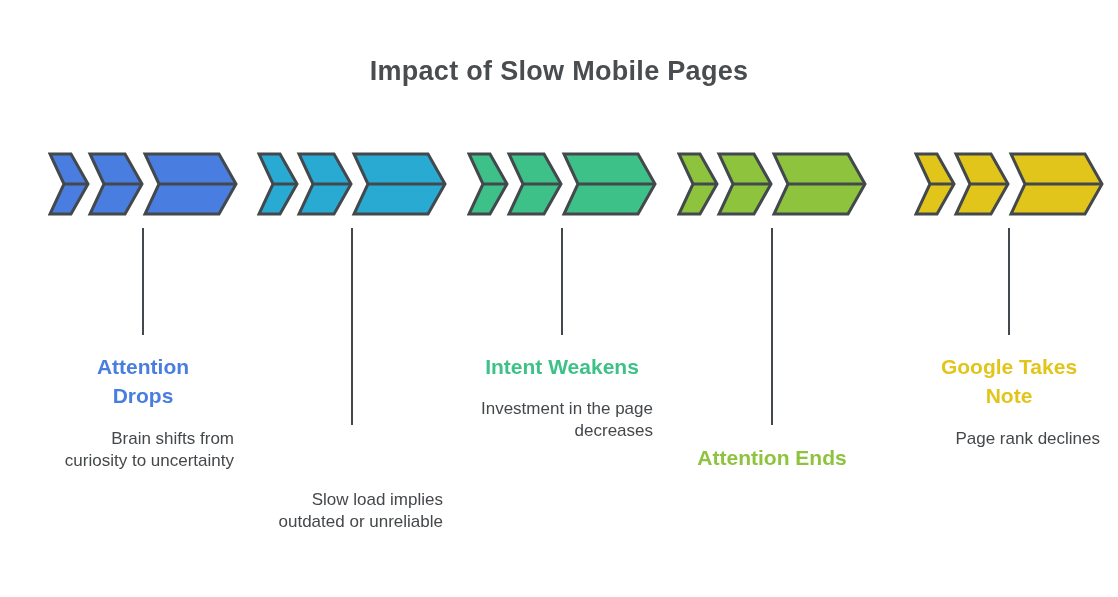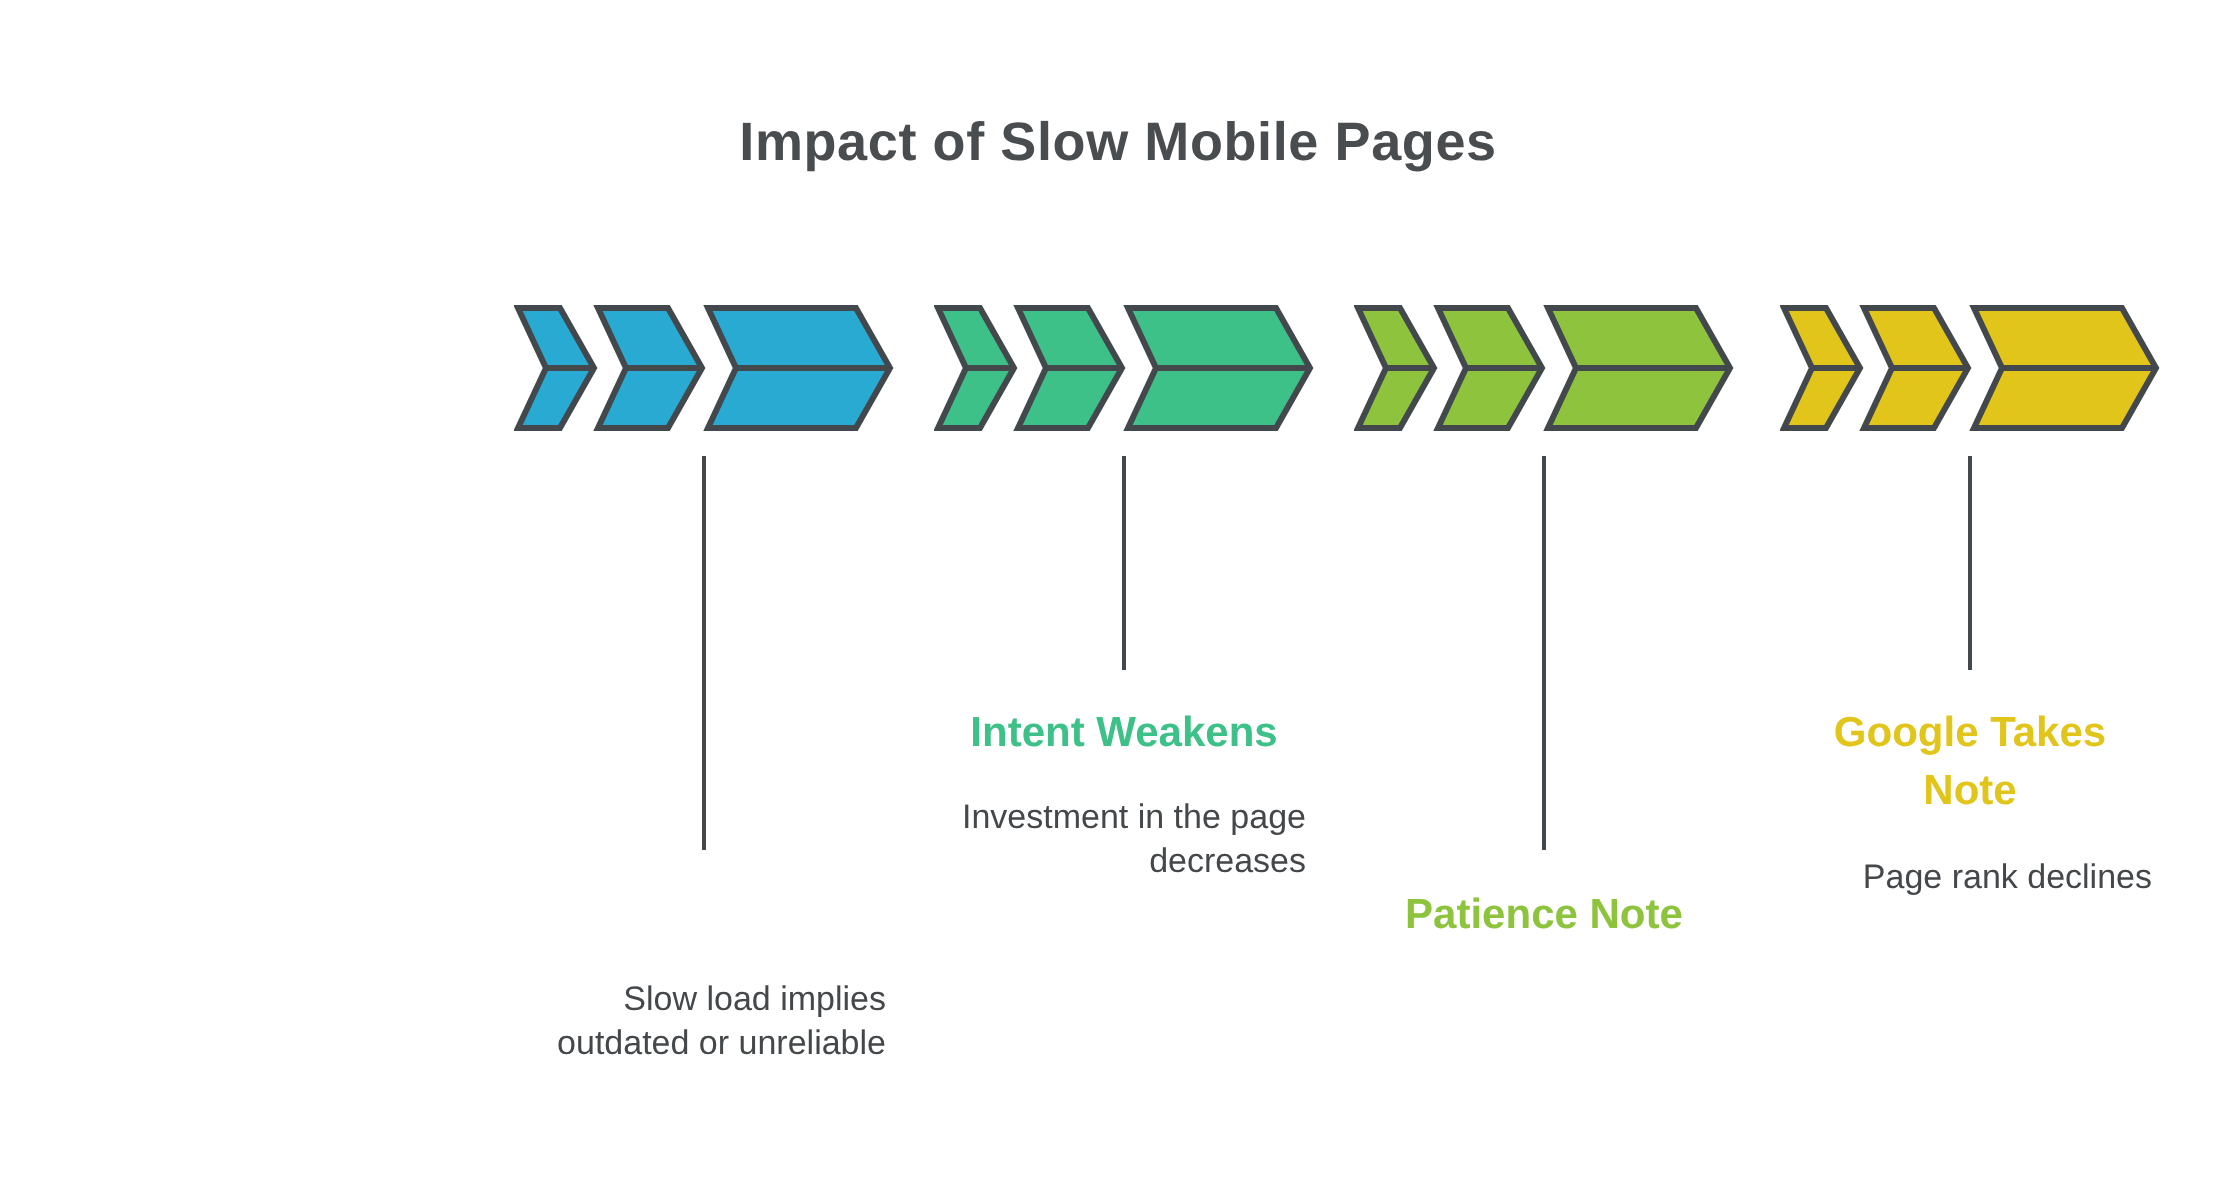--- a/index.html
+++ b/index.html
@@ -30,21 +30,21 @@
   .stage {
     position: absolute;
     top: 152px;
     width: 210px;
     height: 430px;
   }
   .stage-1 { left: 38px; }
   .stage-2 { left: 247px; }
   .stage-3 { left: 457px; }
   .stage-4 { left: 667px; }
-  .stage-5 { left: 880px; }
+  .stage-5 { left: 904px; }
 
   .chevrons { display: block; margin: 0 auto; }
   .chev polygon {
     fill: var(--stage-color, #888);
     stroke: var(--c-outline, #43484d);
     stroke-width: 3;
     stroke-linejoin: miter;
   }
   .chev line {
     stroke: var(--c-outline, #43484d);
@@ -92,20 +92,35 @@
   .stage-3 .stage-desc { top: 246px; }
   .stage-4 .stage-desc { top: 337px; }
   .stage-5 .stage-desc { top: 276px; }
 </style>
 </head>
 <body>
 
 <div class="canvas">
   <h1 class="title">Impact of Slow Mobile Pages</h1>
 
+  <div class="stage stage-1" style="--stage-color: #4a7de0;">
+    <svg class="chevrons" width="190" height="64" viewBox="0 0 190 64">
+      <g class="chev">
+        <polygon points="2,2 23,2 40,32 23,62 2,62 16,32"></polygon>
+        <line x1="16" y1="32" x2="40" y2="32"></line>
+        <polygon points="42,2 77,2 94,32 77,62 42,62 56,32"></polygon>
+        <line x1="56" y1="32" x2="94" y2="32"></line>
+        <polygon points="97,2 171,2 188,32 171,62 97,62 111,32"></polygon>
+        <line x1="111" y1="32" x2="188" y2="32"></line>
+      </g>
+    </svg>
+    <div class="connector"></div>
+    <div class="stage-label">Attention Drops</div>
+    <div class="stage-desc">Brain shifts from curiosity to uncertainty</div>
+  </div>
 
   <div class="stage stage-2" style="--stage-color: #29aad3;">
     <svg class="chevrons" width="190" height="64" viewBox="0 0 190 64">
       <g class="chev">
         <polygon points="2,2 23,2 40,32 23,62 2,62 16,32"></polygon>
         <line x1="16" y1="32" x2="40" y2="32"></line>
         <polygon points="42,2 77,2 94,32 77,62 42,62 56,32"></polygon>
         <line x1="56" y1="32" x2="94" y2="32"></line>
         <polygon points="97,2 171,2 188,32 171,62 97,62 111,32"></polygon>
         <line x1="111" y1="32" x2="188" y2="32"></line>
@@ -136,21 +151,21 @@
       <g class="chev">
         <polygon points="2,2 23,2 40,32 23,62 2,62 16,32"></polygon>
         <line x1="16" y1="32" x2="40" y2="32"></line>
         <polygon points="42,2 77,2 94,32 77,62 42,62 56,32"></polygon>
         <line x1="56" y1="32" x2="94" y2="32"></line>
         <polygon points="97,2 171,2 188,32 171,62 97,62 111,32"></polygon>
         <line x1="111" y1="32" x2="188" y2="32"></line>
       </g>
     </svg>
     <div class="connector"></div>
-    <div class="stage-label">Patience Note</div>
+    <div class="stage-label">Attention Ends</div>
   </div>
 
   <div class="stage stage-5" style="--stage-color: #e2c51b;">
     <svg class="chevrons" width="190" height="64" viewBox="0 0 190 64">
       <g class="chev">
         <polygon points="2,2 23,2 40,32 23,62 2,62 16,32"></polygon>
         <line x1="16" y1="32" x2="40" y2="32"></line>
         <polygon points="42,2 77,2 94,32 77,62 42,62 56,32"></polygon>
         <line x1="56" y1="32" x2="94" y2="32"></line>
         <polygon points="97,2 171,2 188,32 171,62 97,62 111,32"></polygon>

